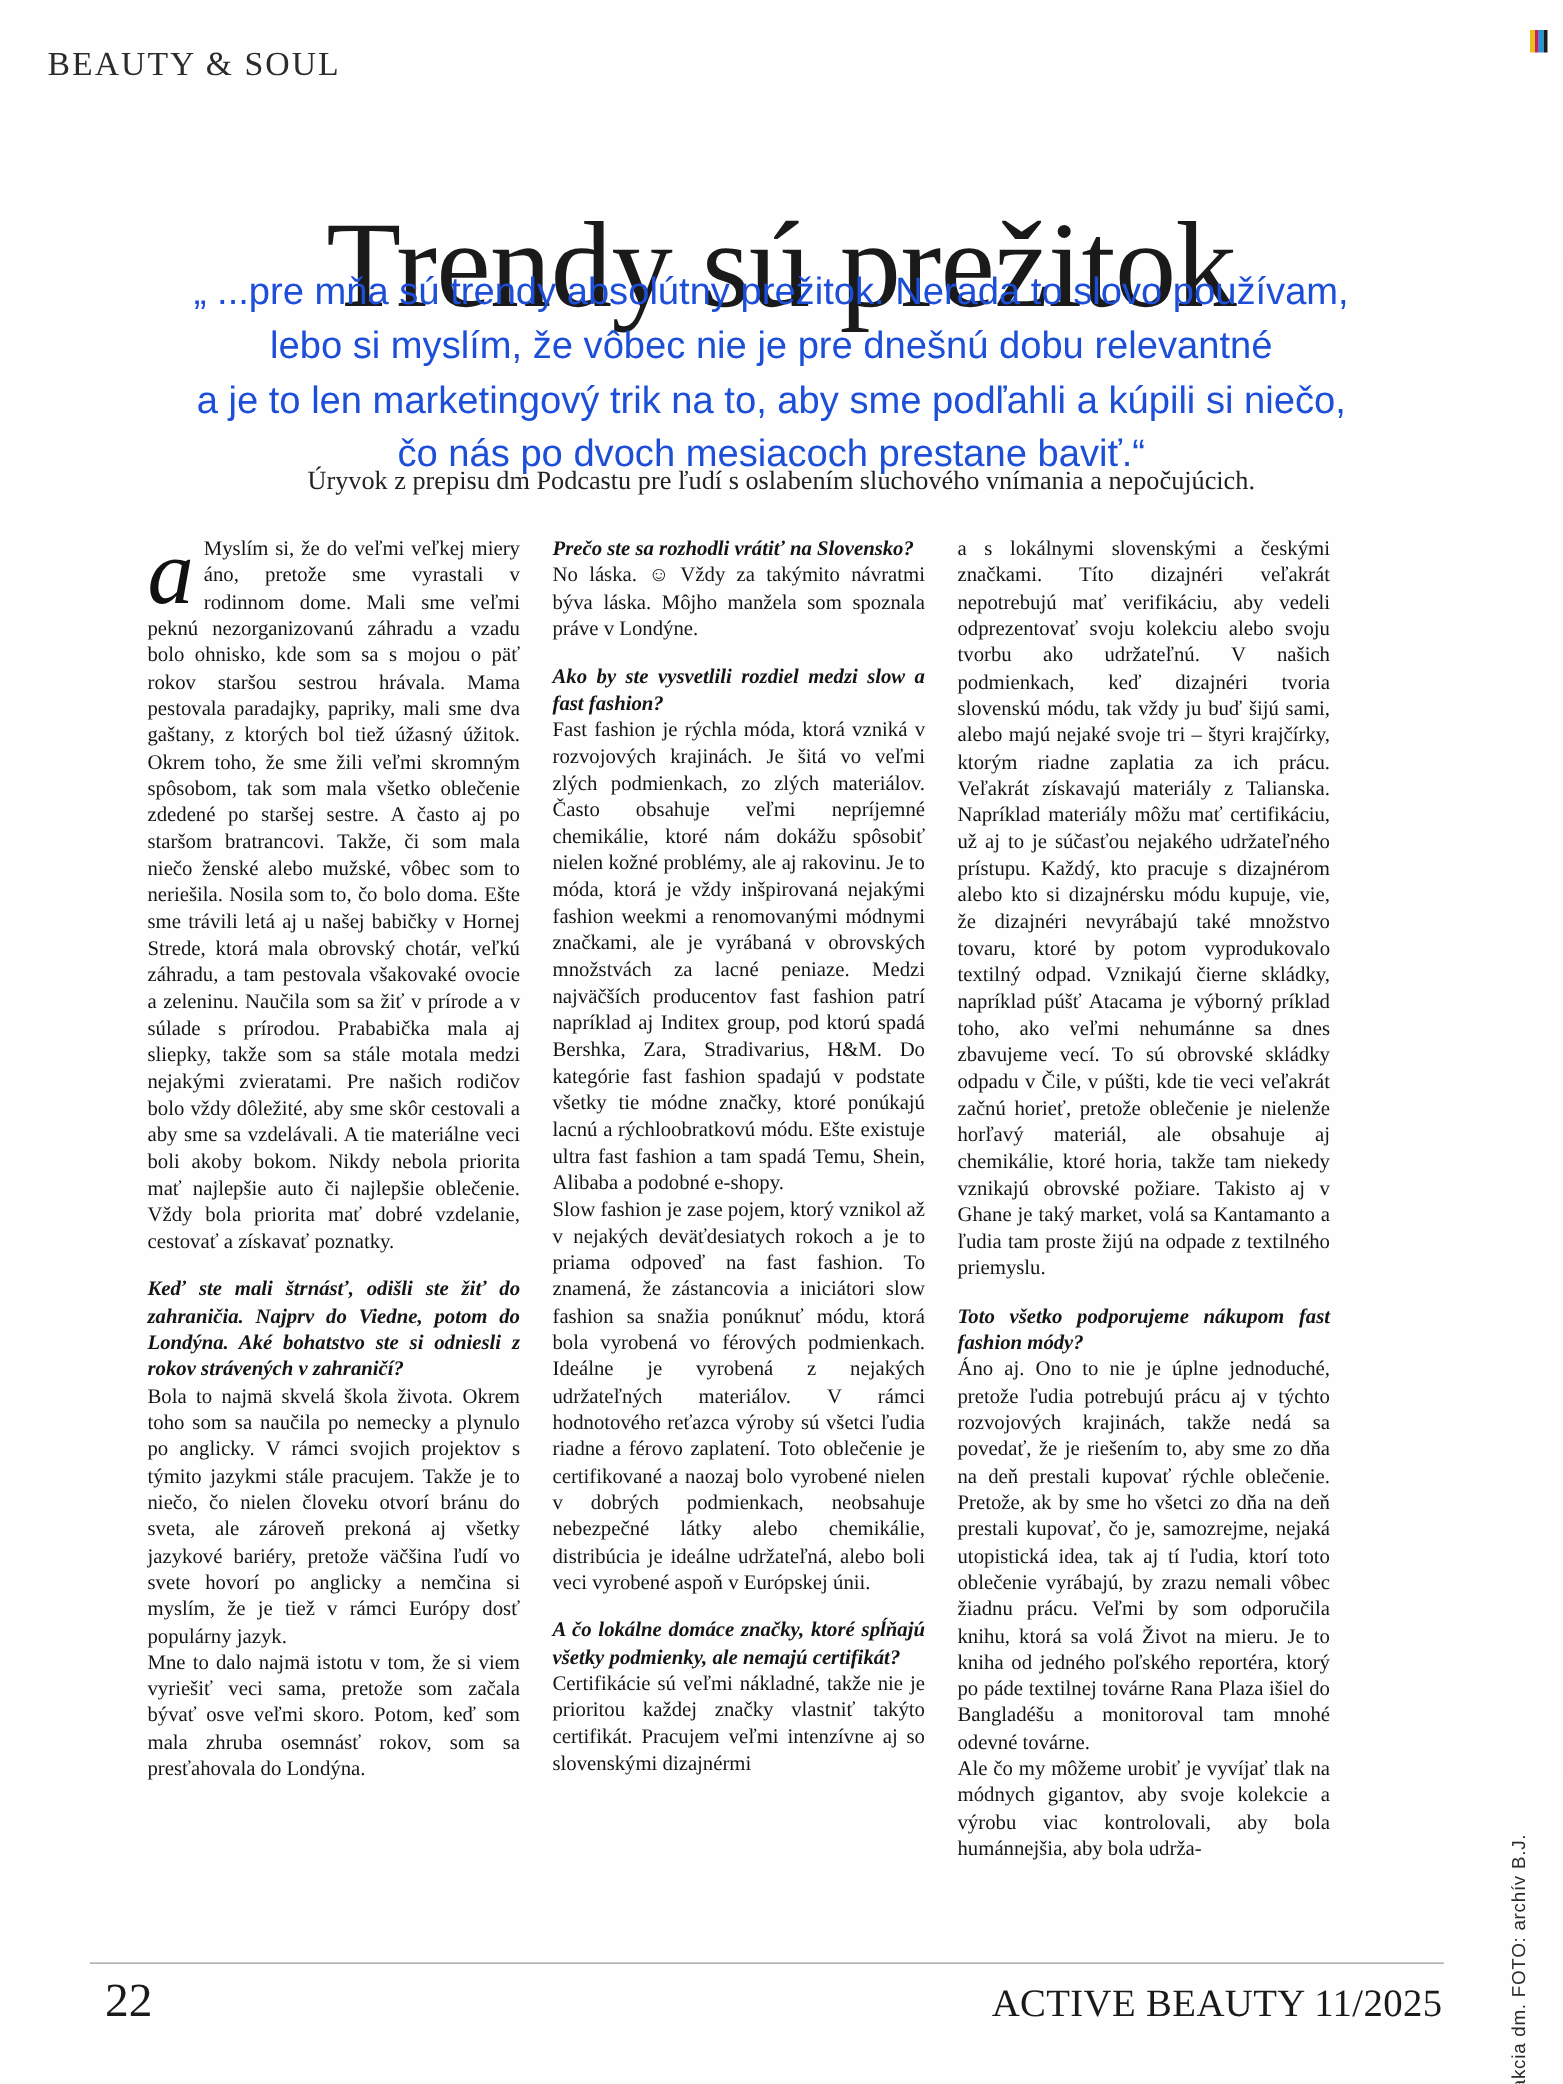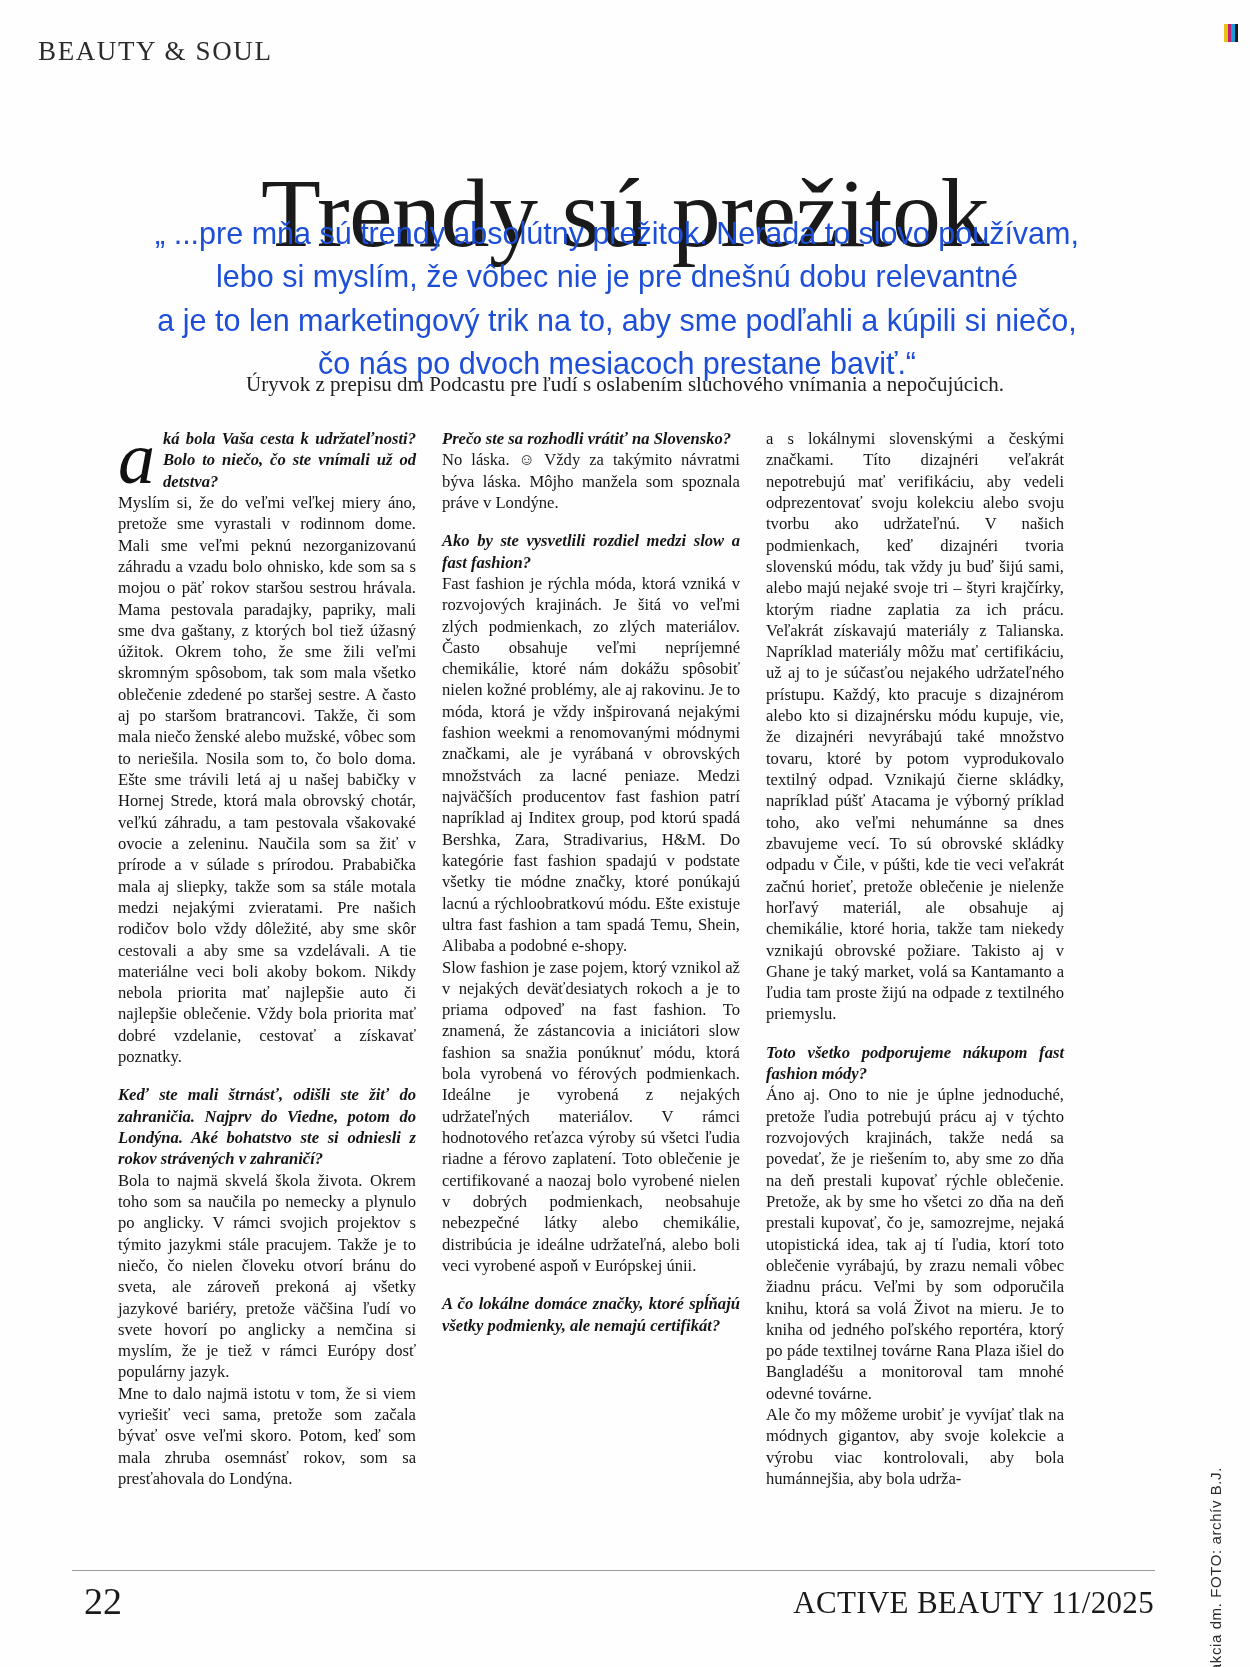--- a/index.html
+++ b/index.html
@@ -199,34 +199,35 @@
     <span class="dline">lebo si myslím, že vôbec nie je pre dnešnú dobu relevantné</span>
     <span class="dline">a je to len marketingový trik na to, aby sme podľahli a kúpili si niečo,</span>
     <span class="dline">čo nás po dvoch mesiacoch prestane baviť.“</span>
   </div>
 
   <div class="source">Úryvok z prepisu dm Podcastu pre ľudí s oslabením sluchového vnímania a nepočujúcich.</div>
 
   <div class="cols">
 
     <div class="col">
-      <p class="dropcap-wrap"><span class="dropcap">a</span><span class="q-lead">ká bola Vaša cesta k udržateľnosti? Bolo to niečo, čo ste vnímali už od detstva?</span></p>
+      <p class="dropcap-wrap"><span class="dropcap">a</span></p>
       <p class="a">Myslím si, že do veľmi veľkej miery áno, pretože sme vyrastali v rodinnom dome. Mali sme veľmi peknú nezorganizovanú záhradu a vzadu bolo ohnisko, kde som sa s mojou o päť rokov staršou sestrou hrávala. Mama pestovala paradajky, papriky, mali sme dva gaštany, z ktorých bol tiež úžasný úžitok. Okrem toho, že sme žili veľmi skromným spôsobom, tak som mala všetko oblečenie zdedené po staršej sestre. A často aj po staršom bratrancovi. Takže, či som mala niečo ženské alebo mužské, vôbec som to neriešila. Nosila som to, čo bolo doma. Ešte sme trávili letá aj u našej babičky v Hornej Strede, ktorá mala obrovský chotár, veľkú záhradu, a tam pestovala všakovaké ovocie a zeleninu. Naučila som sa žiť v prírode a v súlade s prírodou. Prababička mala aj sliepky, takže som sa stále motala medzi nejakými zvieratami. Pre našich rodičov bolo vždy dôležité, aby sme skôr cestovali a aby sme sa vzdelávali. A tie materiálne veci boli akoby bokom. Nikdy nebola priorita mať najlepšie auto či najlepšie oblečenie. Vždy bola priorita mať dobré vzdelanie, cestovať a získavať poznatky.</p>
       <p class="q">Keď ste mali štrnásť, odišli ste žiť do zahraničia. Najprv do Viedne, potom do Londýna. Aké bohatstvo ste si odniesli z rokov strávených v zahraničí?</p>
       <p class="a">Bola to najmä skvelá škola života. Okrem toho som sa naučila po nemecky a plynulo po anglicky. V rámci svojich projektov s týmito jazykmi stále pracujem. Takže je to niečo, čo nielen človeku otvorí bránu do sveta, ale zároveň prekoná aj všetky jazykové bariéry, pretože väčšina ľudí vo svete hovorí po anglicky a nemčina si myslím, že je tiež v rámci Európy dosť populárny jazyk.</p>
       <p class="a">Mne to dalo najmä istotu v tom, že si viem vyriešiť veci sama, pretože som začala bývať osve veľmi skoro. Potom, keď som mala zhruba osemnásť rokov, som sa presťahovala do Londýna.</p>
     </div>
 
     <div class="col">
       <p class="q first">Prečo ste sa rozhodli vrátiť na Slovensko?</p>
       <p class="a"><span>No láska. </span><span class="emoji">☺</span><span> Vždy za takýmito návratmi býva láska. Môjho manžela som spoznala práve v Londýne.</span></p>
       <p class="q">Ako by ste vysvetlili rozdiel medzi slow a fast fashion?</p>
       <p class="a">Fast fashion je rýchla móda, ktorá vzniká v rozvojových krajinách. Je šitá vo veľmi zlých podmienkach, zo zlých materiálov. Často obsahuje veľmi nepríjemné chemikálie, ktoré nám dokážu spôsobiť nielen kožné problémy, ale aj rakovinu. Je to móda, ktorá je vždy inšpirovaná nejakými fashion weekmi a renomovanými módnymi značkami, ale je vyrábaná v obrovských množstvách za lacné peniaze. Medzi najväčších producentov fast fashion patrí napríklad aj Inditex group, pod ktorú spadá Bershka, Zara, Stradivarius, H&amp;M. Do kategórie fast fashion spadajú v podstate všetky tie módne značky, ktoré ponúkajú lacnú a rýchloobratkovú módu. Ešte existuje ultra fast fashion a tam spadá Temu, Shein, Alibaba a podobné e-shopy.</p>
       <p class="a">Slow fashion je zase pojem, ktorý vznikol až v nejakých deväťdesiatych rokoch a je to priama odpoveď na fast fashion. To znamená, že zástancovia a iniciátori slow fashion sa snažia ponúknuť módu, ktorá bola vyrobená vo férových podmienkach. Ideálne je vyrobená z nejakých udržateľných materiálov. V rámci hodnotového reťazca výroby sú všetci ľudia riadne a férovo zaplatení. Toto oblečenie je certifikované a naozaj bolo vyrobené nielen v dobrých podmienkach, neobsahuje nebezpečné látky alebo chemikálie, distribúcia je ideálne udržateľná, alebo boli veci vyrobené aspoň v Európskej únii.</p>
       <p class="q">A čo lokálne domáce značky, ktoré spĺňajú všetky podmienky, ale nemajú certifikát?</p>
+      <p class="a">Certifikácie sú veľmi nákladné, takže nie je prioritou každej značky vlastniť takýto certifikát. Pracujem veľmi intenzívne aj so slovenskými dizajnérmi</p>
     </div>
 
     <div class="col">
       <p class="a">a s lokálnymi slovenskými a českými značkami. Títo dizajnéri veľakrát nepotrebujú mať verifikáciu, aby vedeli odprezentovať svoju kolekciu alebo svoju tvorbu ako udržateľnú. V našich podmienkach, keď dizajnéri tvoria slovenskú módu, tak vždy ju buď šijú sami, alebo majú nejaké svoje tri – štyri krajčírky, ktorým riadne zaplatia za ich prácu. Veľakrát získavajú materiály z Talianska. Napríklad materiály môžu mať certifikáciu, už aj to je súčasťou nejakého udržateľného prístupu. Každý, kto pracuje s dizajnérom alebo kto si dizajnérsku módu kupuje, vie, že dizajnéri nevyrábajú také množstvo tovaru, ktoré by potom vyprodukovalo textilný odpad. Vznikajú čierne skládky, napríklad púšť Atacama je výborný príklad toho, ako veľmi nehumánne sa dnes zbavujeme vecí. To sú obrovské skládky odpadu v Čile, v púšti, kde tie veci veľakrát začnú horieť, pretože oblečenie je nielenže horľavý materiál, ale obsahuje aj chemikálie, ktoré horia, takže tam niekedy vznikajú obrovské požiare. Takisto aj v Ghane je taký market, volá sa Kantamanto a ľudia tam proste žijú na odpade z textilného priemyslu.</p>
       <p class="q">Toto všetko podporujeme nákupom fast fashion módy?</p>
       <p class="a">Áno aj. Ono to nie je úplne jednoduché, pretože ľudia potrebujú prácu aj v týchto rozvojových krajinách, takže nedá sa povedať, že je riešením to, aby sme zo dňa na deň prestali kupovať rýchle oblečenie. Pretože, ak by sme ho všetci zo dňa na deň prestali kupovať, čo je, samozrejme, nejaká utopistická idea, tak aj tí ľudia, ktorí toto oblečenie vyrábajú, by zrazu nemali vôbec žiadnu prácu. Veľmi by som odporučila knihu, ktorá sa volá Život na mieru. Je to kniha od jedného poľského reportéra, ktorý po páde textilnej továrne Rana Plaza išiel do Bangladéšu a monitoroval tam mnohé odevné továrne.</p>
       <p class="a">Ale čo my môžeme urobiť je vyvíjať tlak na módnych gigantov, aby svoje kolekcie a výrobu viac kontrolovali, aby bola humánnejšia, aby bola udrža-</p>
     </div>
   </div>
 

